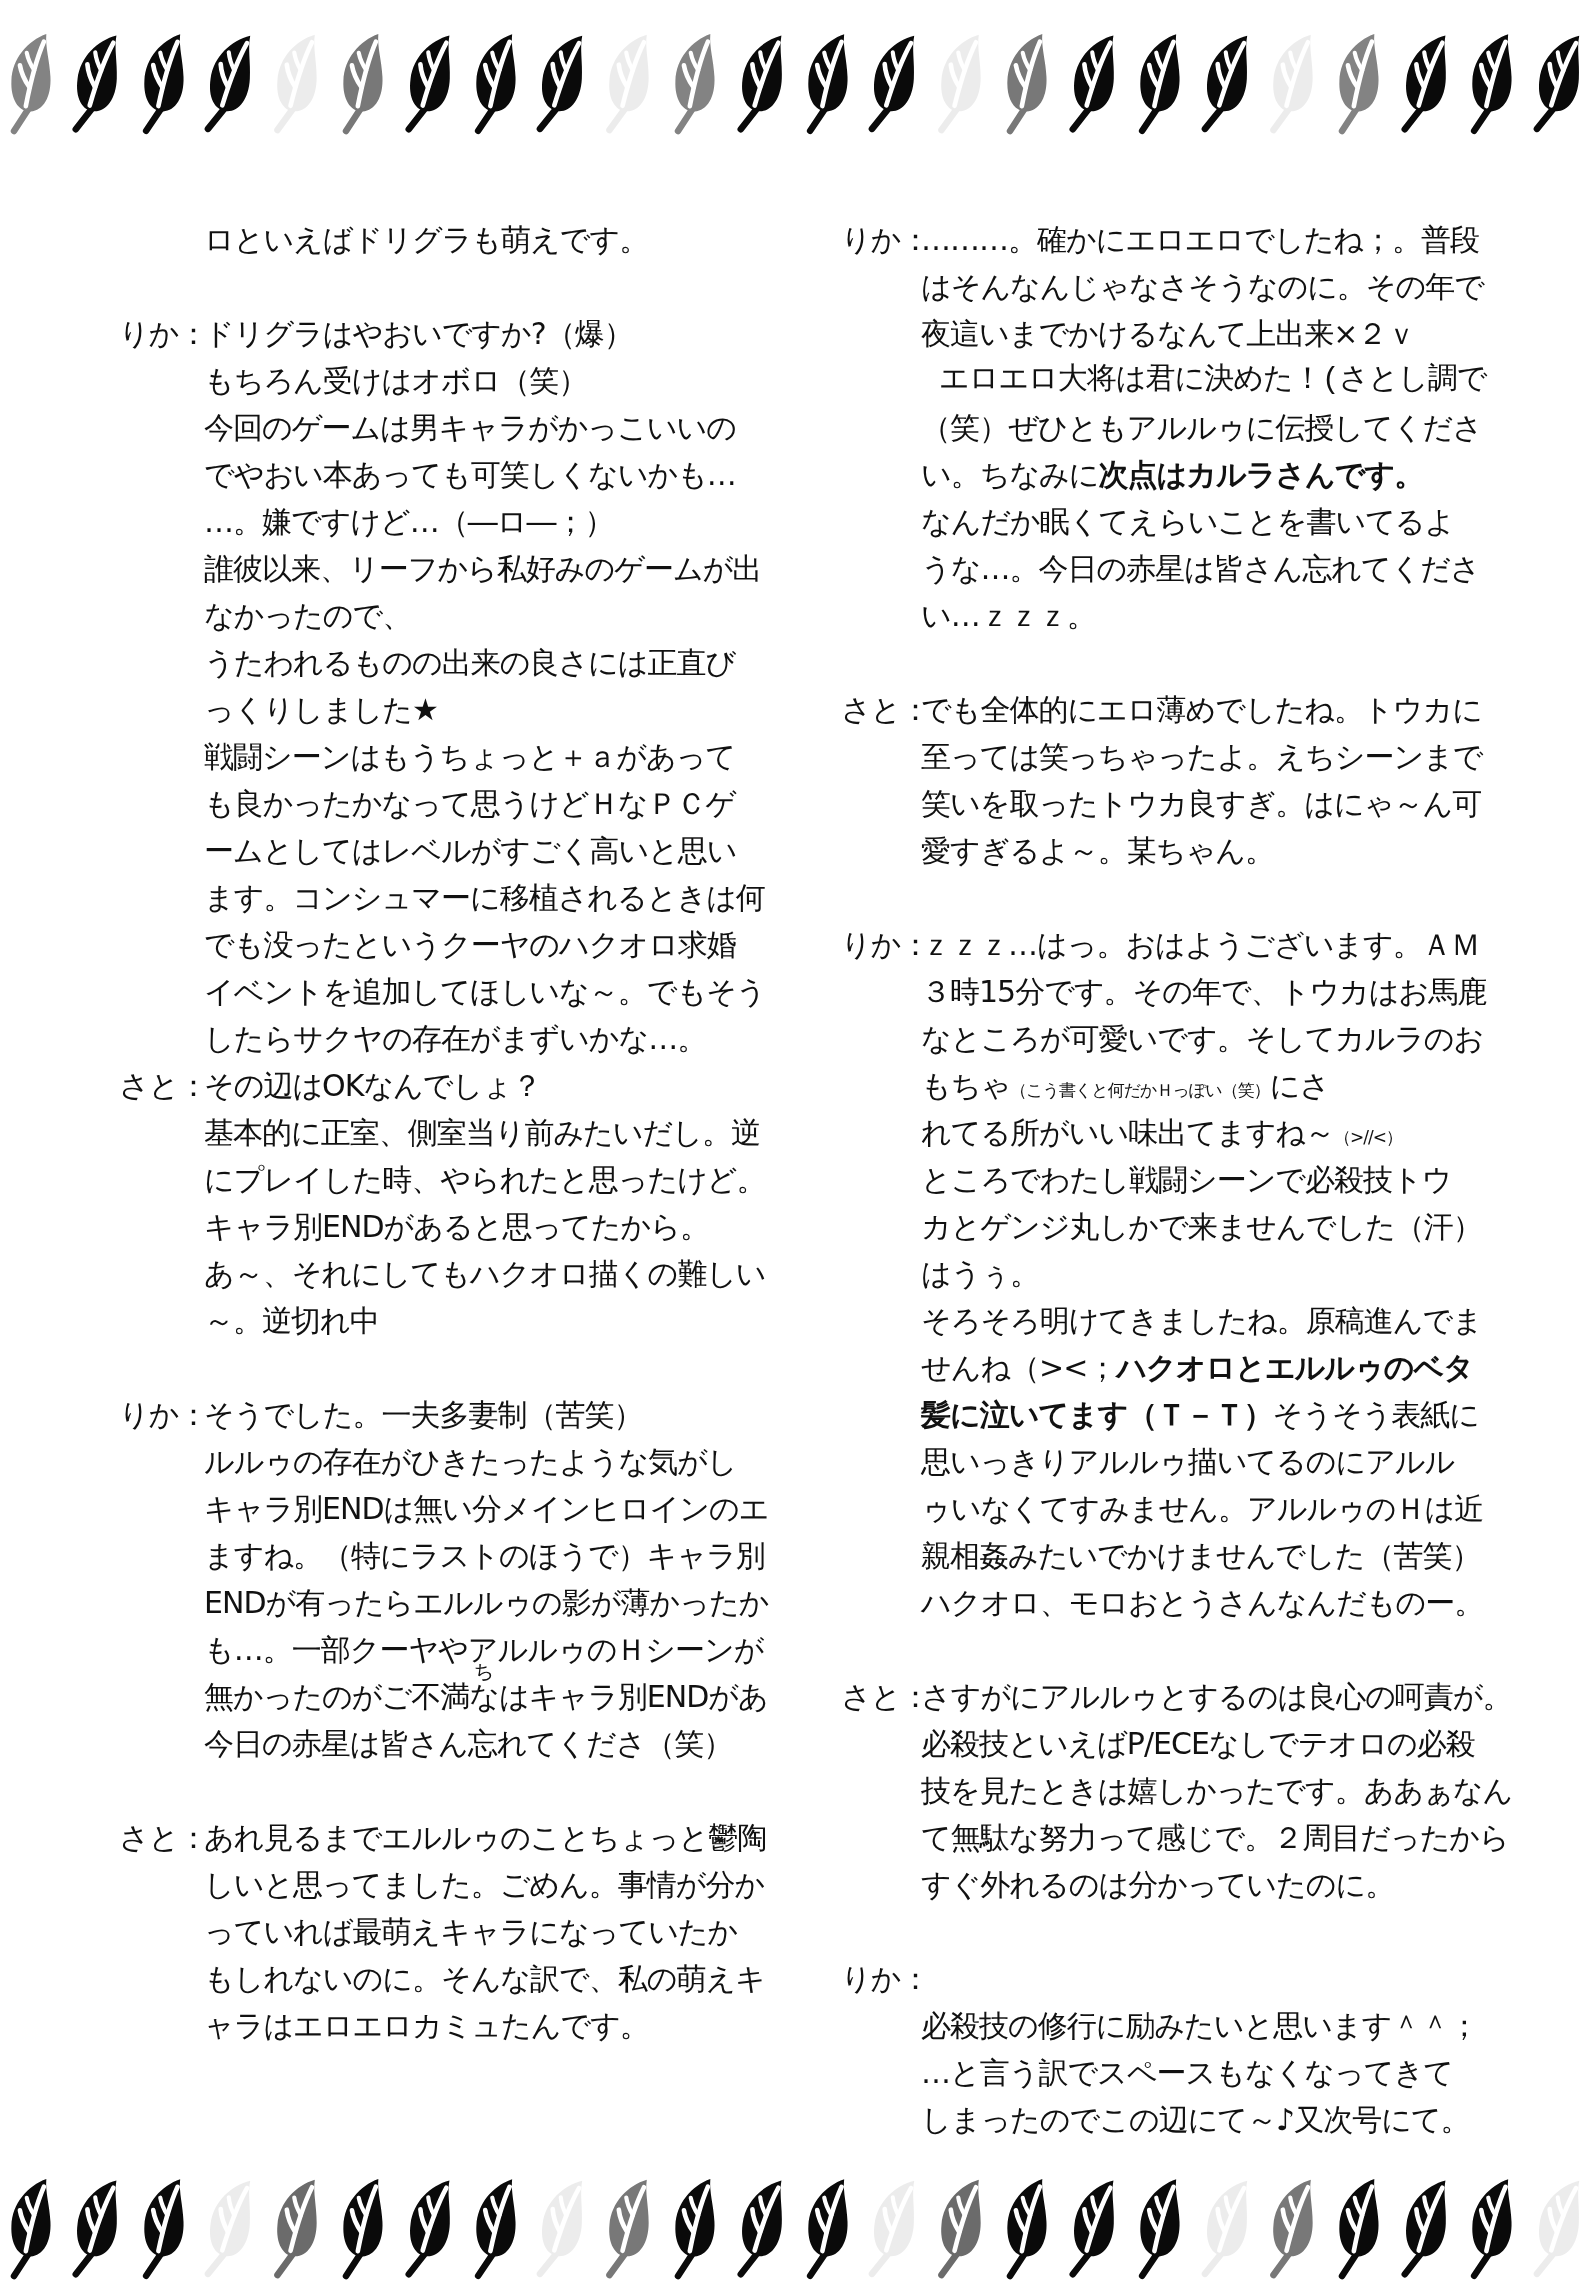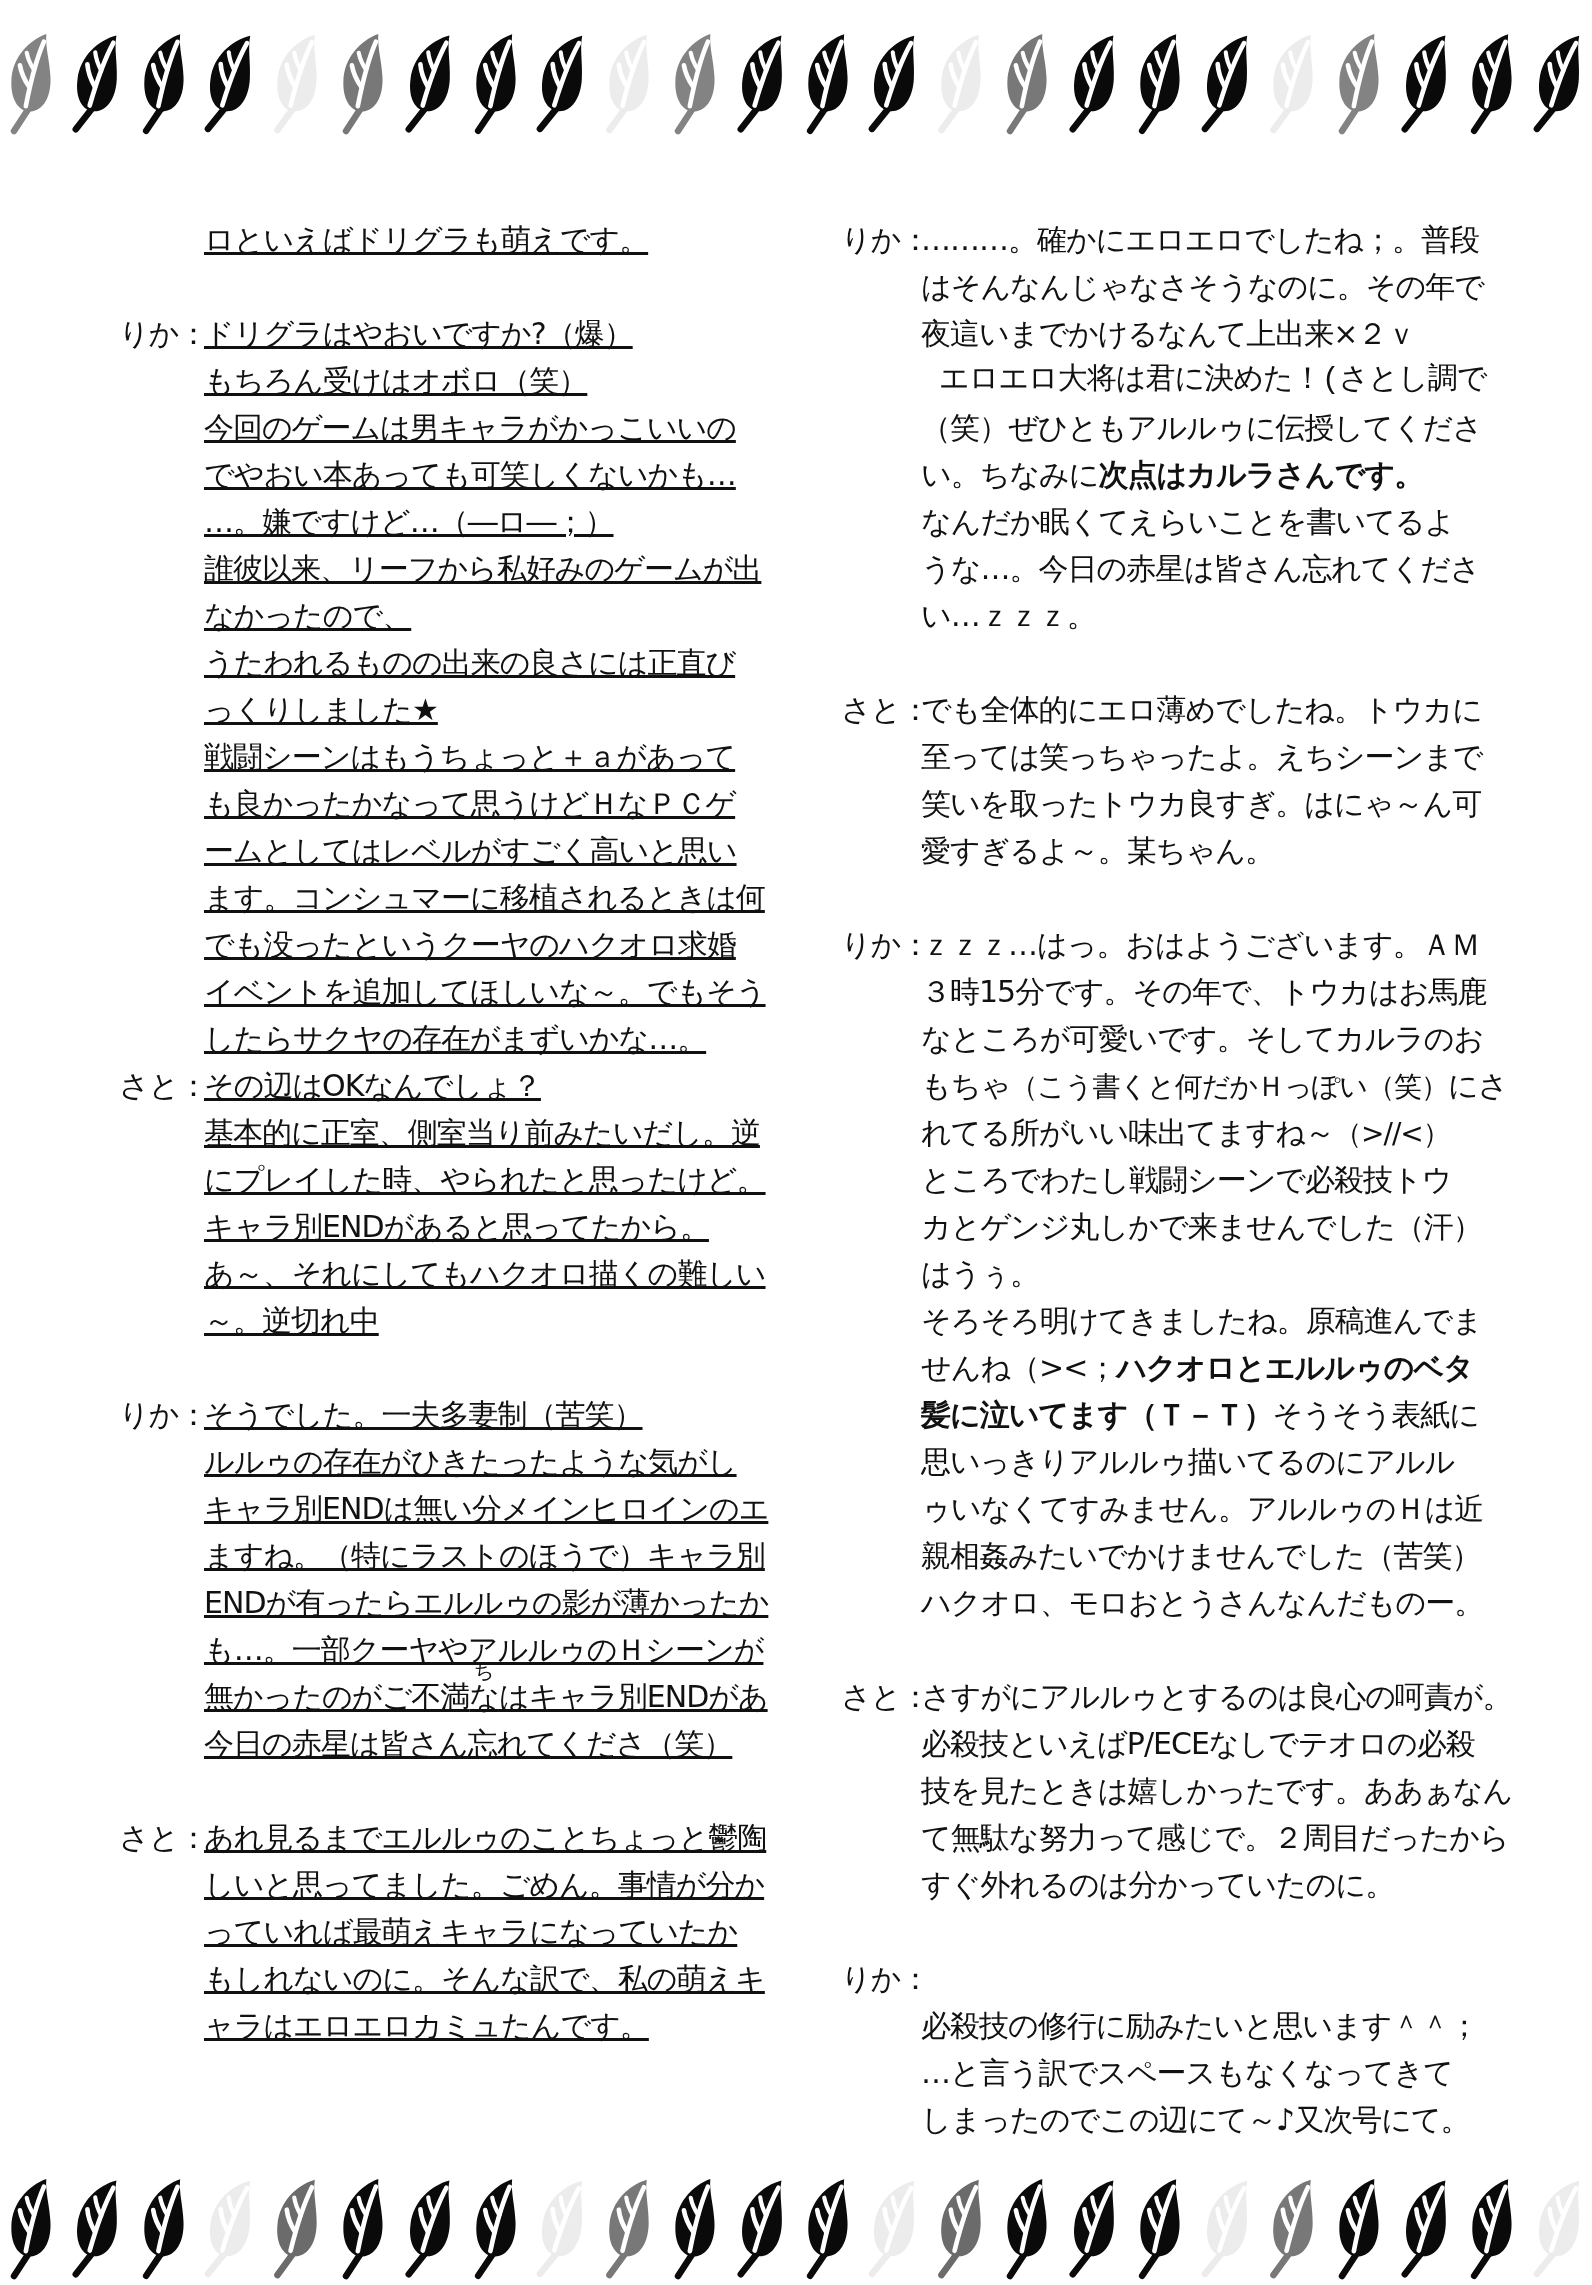--- a/index.html
+++ b/index.html
@@ -18,28 +18,28 @@
     pointer-events:none;
   }
   #leaf-row-top{top:26px;}
   #leaf-row-bottom{top:2171px;}
   .leaf{width:56px;height:111px;flex:0 0 auto;display:block;}
   .column{
     position:absolute;top:216px;
     font-size:30px;line-height:47px;letter-spacing:-1px;
     font-weight:500;
   }
-  #col-left{left:119px;width:741px;text-decoration:underline;}
+  #col-left{left:119px;width:741px;}
   #col-right{left:841px;width:746px;}
   .line{height:47px;white-space:nowrap;padding-left:85px;position:relative;}
   #col-right .line{padding-left:80px;}
   .line.blank{padding-left:0;}
   .speaker{position:absolute;left:0;top:0;}
   .seg-bold{font-weight:800;}
-  .seg-small{font-size:28px;}
+  .seg-small{font-size:17px;}
   .has-above{position:relative;}
   .above{
     position:absolute;top:-18px;left:50%;transform:translateX(-50%);
     font-size:20px;line-height:1;letter-spacing:0;
   }
 </style>
 </head>
 <body>
 
 <div id="leaf-row-top" class="leaf-row">

